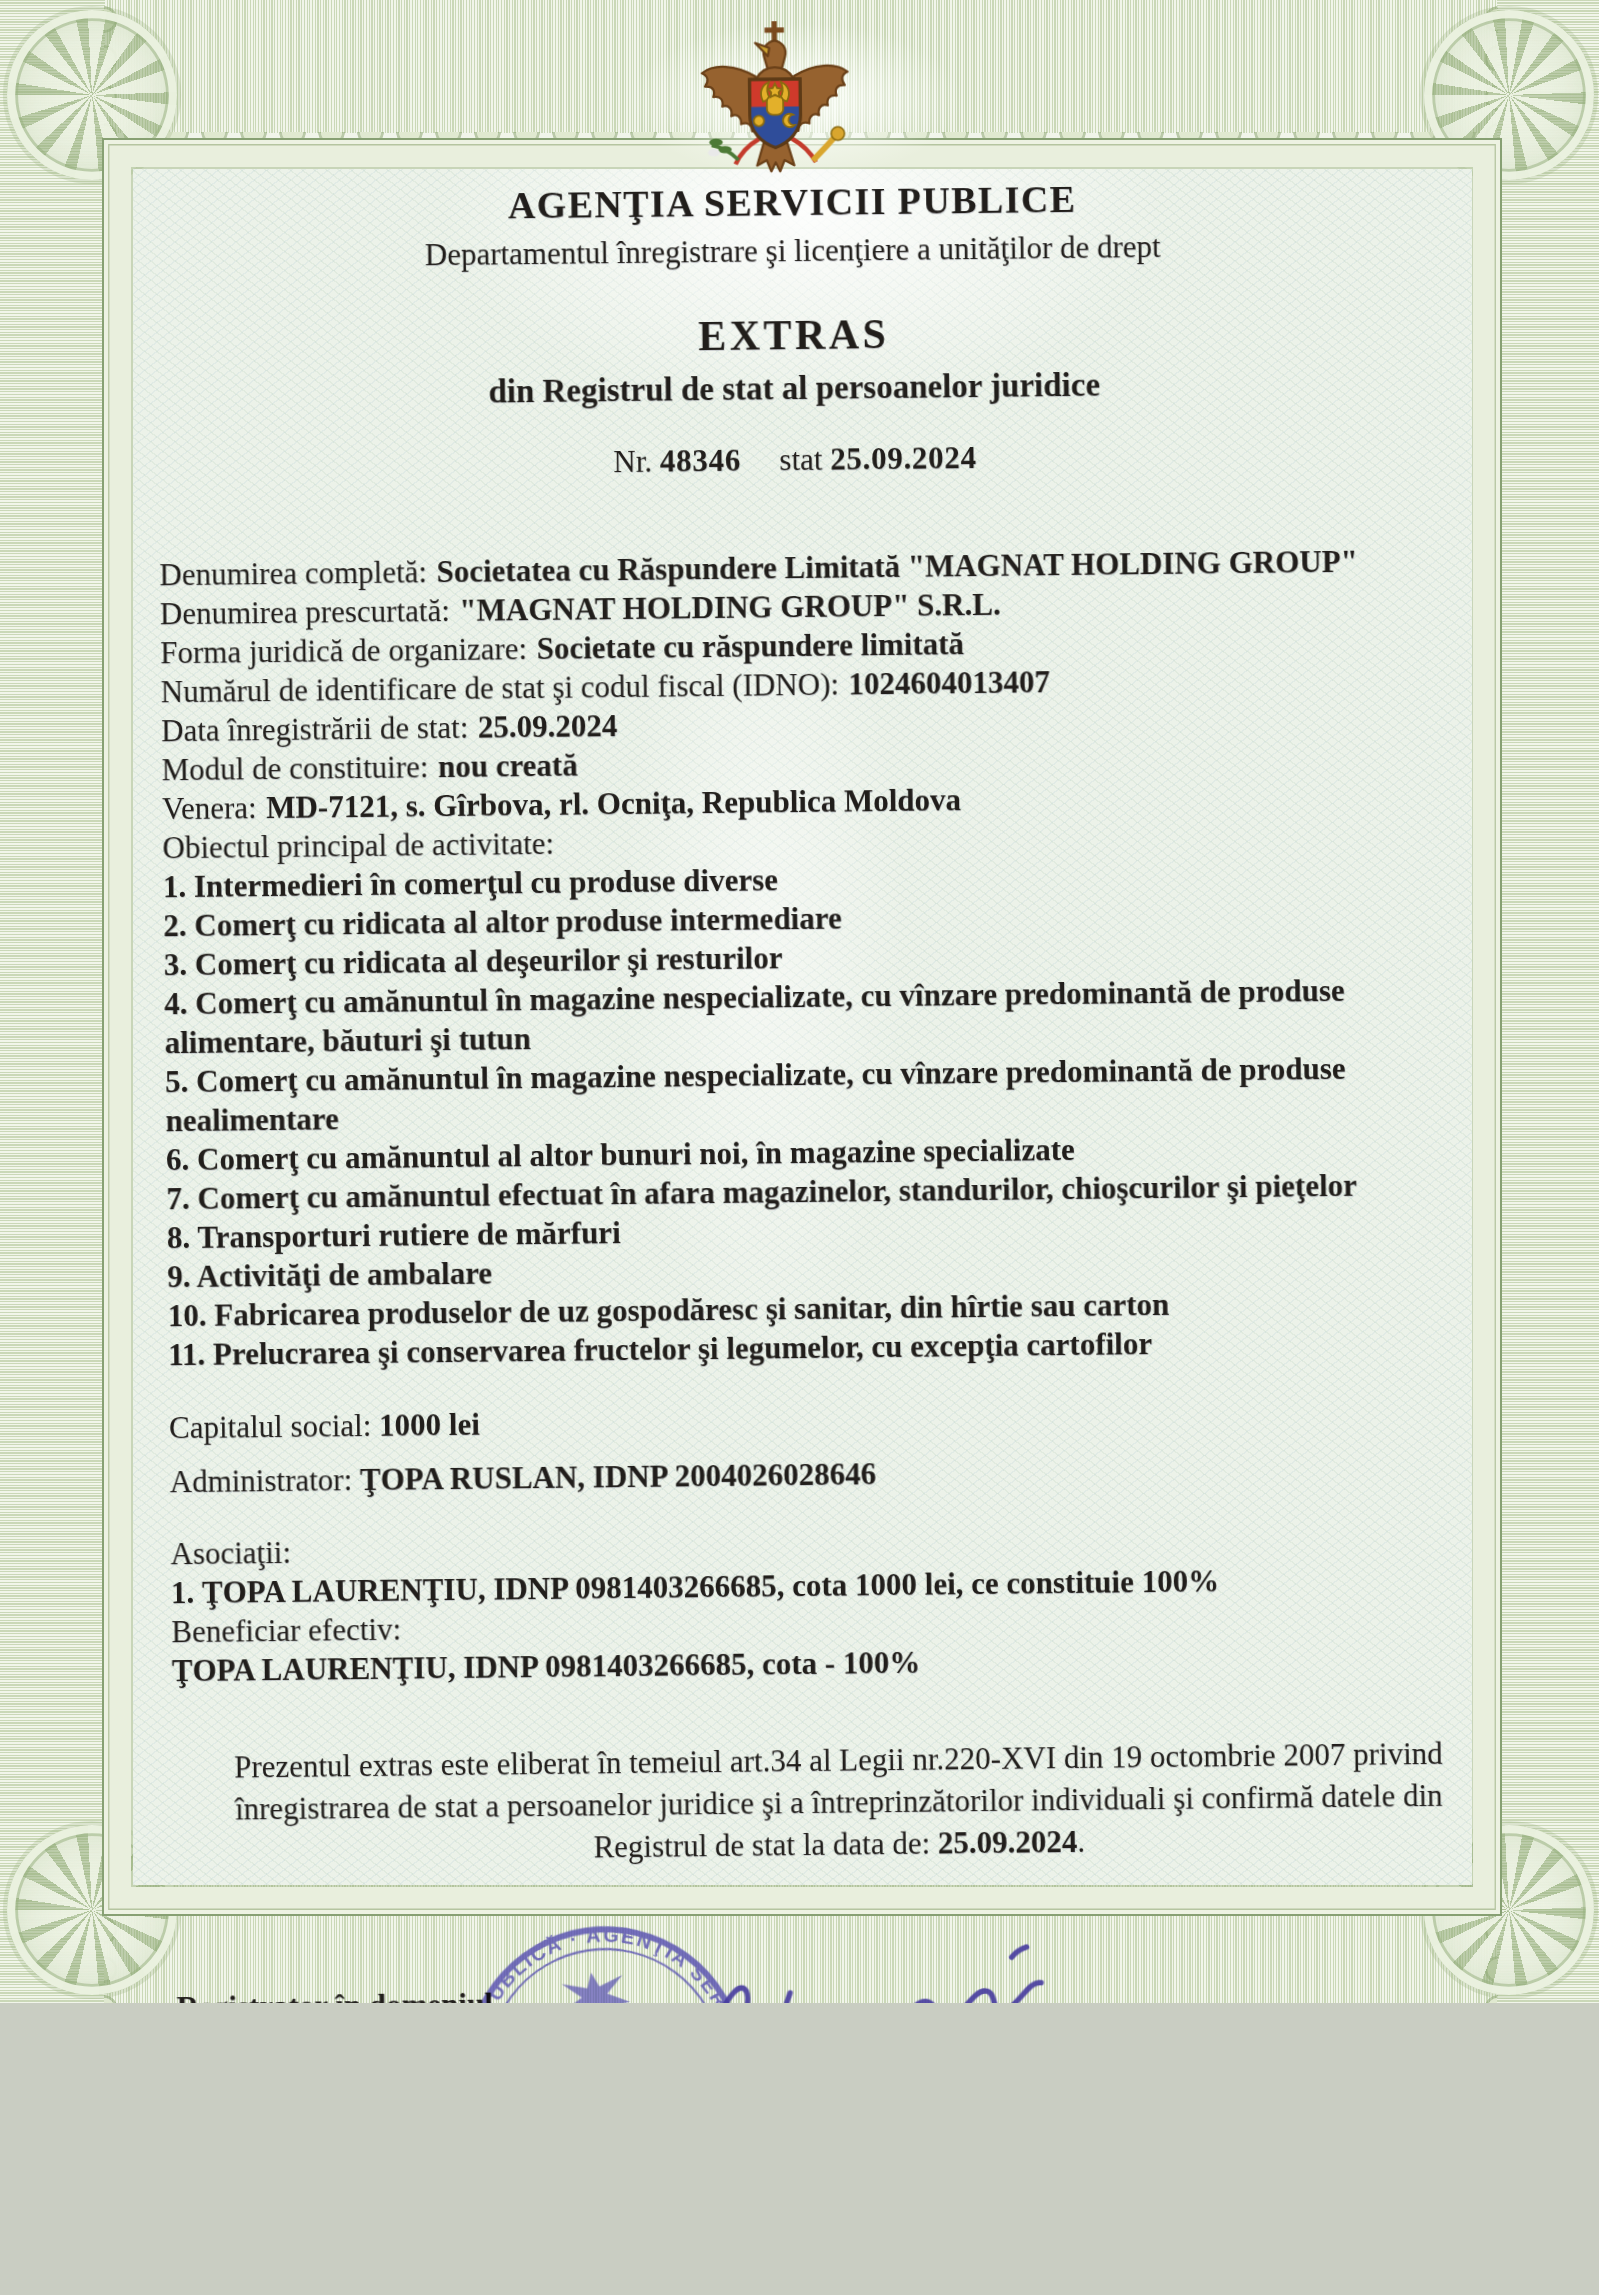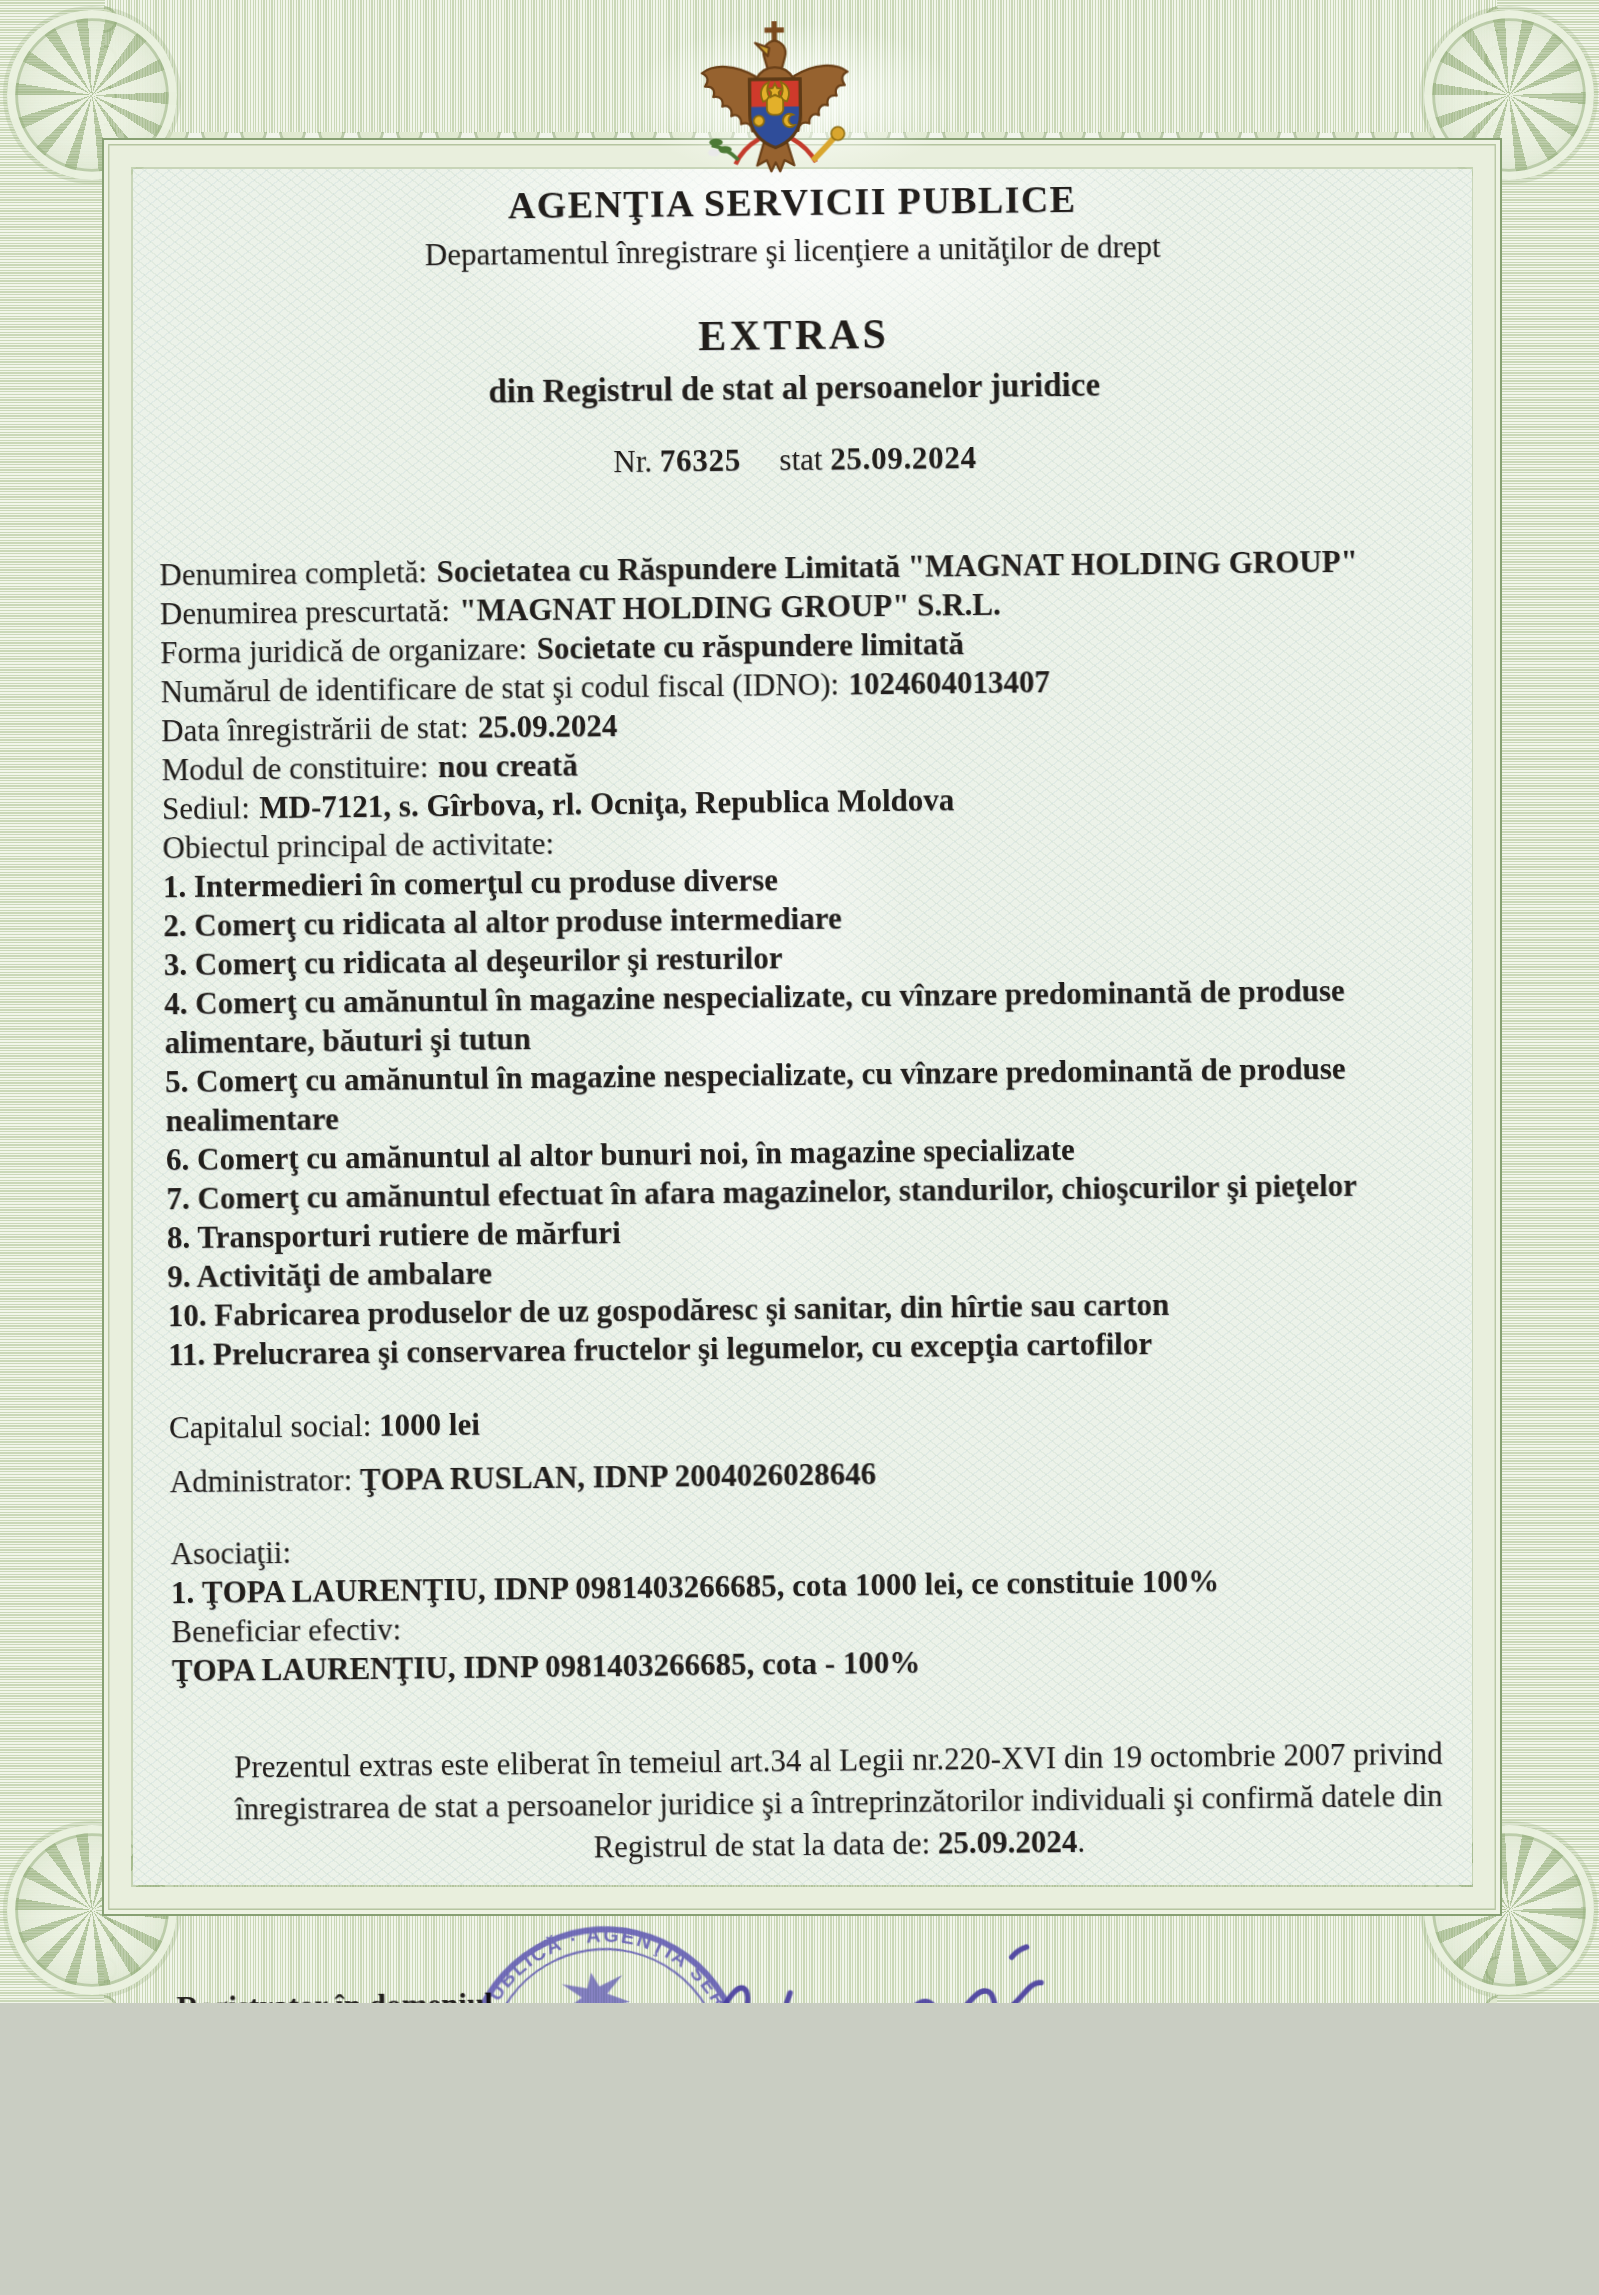--- a/index.html
+++ b/index.html
@@ -144,34 +144,34 @@
         <path d="M134,130 a9,9 0 1 0 2,14 a7,7 0 1 1 -2,-14 Z"></path>
       </g>
     </svg>
 
     <div class="hdr pos txt agency">AGENŢIA SERVICII PUBLICE</div>
     <div class="hdr pos txt dept">Departamentul înregistrare şi licenţiere a unităţilor de drept</div>
     <div class="hdr pos txt title">EXTRAS</div>
     <div class="hdr pos txt subtitle">din Registrul de stat al persoanelor juridice</div>
     <div class="hdr pos txt nrline">
       <span>Nr.</span>
-      <b>76325</b>
+      <b>48346</b>
       <span class="gap"></span>
       <span>stat</span>
       <b>25.09.2024</b>
     </div>
 
     <div class="bodyblock txt">
       <div class="frow"><span class="lbl">Denumirea completă:</span><b>Societatea cu Răspundere Limitată "MAGNAT HOLDING GROUP"</b></div>
       <div class="frow"><span class="lbl">Denumirea prescurtată:</span><b>"MAGNAT HOLDING GROUP" S.R.L.</b></div>
       <div class="frow"><span class="lbl">Forma juridică de organizare:</span><b>Societate cu răspundere limitată</b></div>
       <div class="frow"><span class="lbl">Numărul de identificare de stat şi codul fiscal (IDNO):</span><b>1024604013407</b></div>
       <div class="frow"><span class="lbl">Data înregistrării de stat:</span><b>25.09.2024</b></div>
       <div class="frow"><span class="lbl">Modul de constituire:</span><b>nou creată</b></div>
-      <div class="frow"><span class="lbl">Sediul:</span><b>MD-7121, s. Gîrbova, rl. Ocniţa, Republica Moldova</b></div>
+      <div class="frow"><span class="lbl">Venera:</span><b>MD-7121, s. Gîrbova, rl. Ocniţa, Republica Moldova</b></div>
       <div class="frow">Obiectul principal de activitate:</div>
       <div class="acts">
         <div>1. Intermedieri în comerţul cu produse diverse</div>
         <div>2. Comerţ cu ridicata al altor produse intermediare</div>
         <div>3. Comerţ cu ridicata al deşeurilor şi resturilor</div>
         <div>4. Comerţ cu amănuntul în magazine nespecializate, cu vînzare predominantă de produse alimentare, băuturi şi tutun</div>
         <div>5. Comerţ cu amănuntul în magazine nespecializate, cu vînzare predominantă de produse nealimentare</div>
         <div>6. Comerţ cu amănuntul al altor bunuri noi, în magazine specializate</div>
         <div>7. Comerţ cu amănuntul efectuat în afara magazinelor, standurilor, chioşcurilor şi pieţelor</div>
         <div>8. Transporturi rutiere de mărfuri</div>

